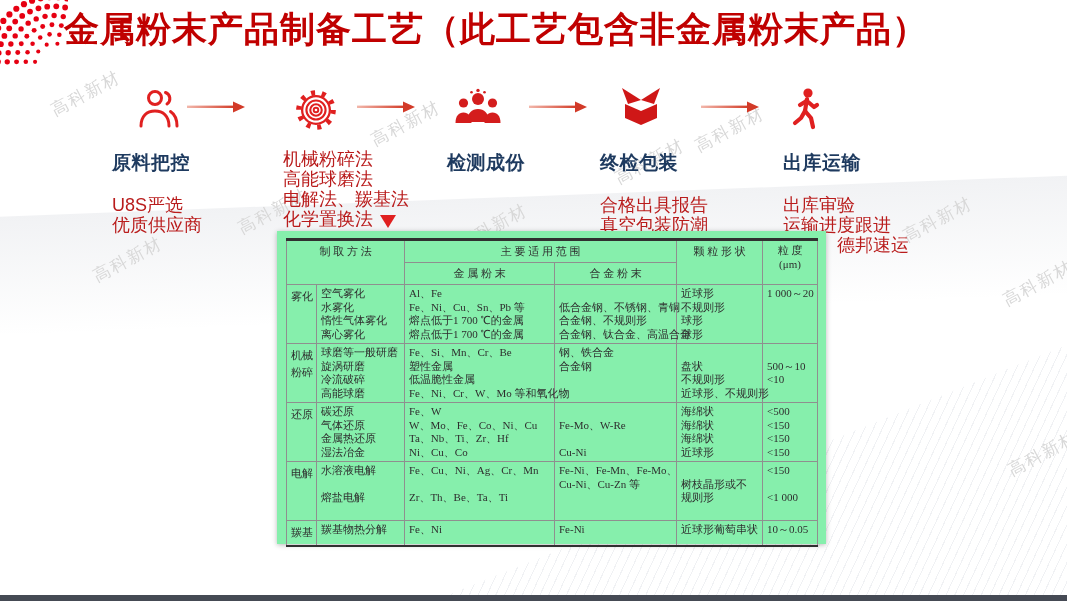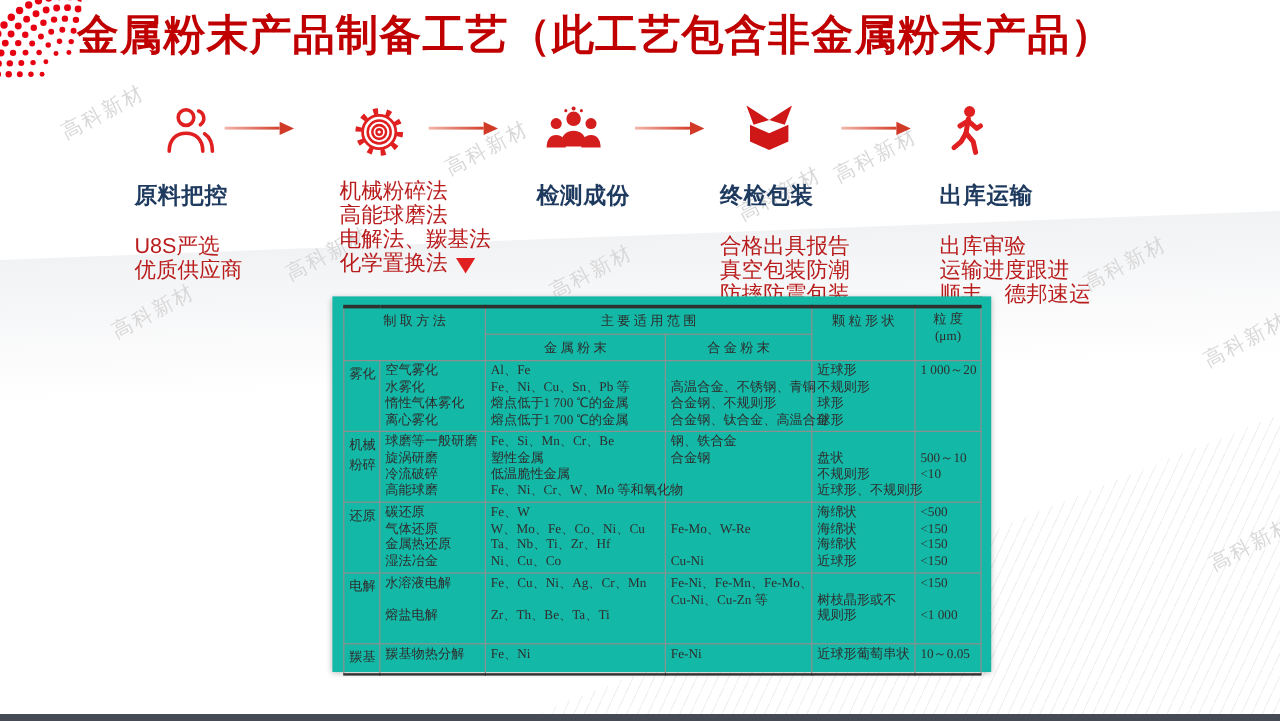--- a/index.html
+++ b/index.html
@@ -35,22 +35,22 @@
   .step-title{margin-top:20px;font-size:19px;font-weight:bold;color:#1e3a5f;letter-spacing:0.5px;}
   .step-items{margin-top:19px;font-size:18px;color:#b91c1c;line-height:20px;}
   .arrow{position:absolute;top:101px;}
   .tri{
     display:inline-block;width:0;height:0;margin-left:7px;vertical-align:-3px;
     border-left:8px solid transparent;border-right:8px solid transparent;
     border-top:13px solid #e02020;
   }
   
   .paper{
-    position:absolute;left:277px;top:247px;width:549px;height:313px;box-sizing:border-box;
-    background:#14b8a6;padding:7px 9px;box-shadow:0 1px 5px rgba(0,0,0,0.28);
+    position:absolute;left:277px;top:231px;width:549px;height:313px;box-sizing:border-box;
+    background:#86efac;padding:7px 9px;box-shadow:0 1px 5px rgba(0,0,0,0.28);
   }
   table.scan{
     width:531px;border-collapse:collapse;table-layout:fixed;
     font-family:"Liberation Serif",serif;font-size:11px;color:#2e2e2e;
     border:1px solid #7a7a7a;border-top:3px solid #303030;border-bottom:2px solid #303030;
   }
   table.scan th,table.scan td{border:1px solid #8f8f8f;padding:2px 4px;vertical-align:top;}
   table.scan th{font-weight:normal;text-align:center;padding:3px 2px;}
   table.scan td .tl,.hl{line-height:13.5px;height:13.5px;white-space:nowrap;overflow:visible;}
   td.c-group{text-align:center;vertical-align:middle;padding:2px 1px;}
@@ -287,21 +287,21 @@
             <div class="tl">离心雾化</div>
           </td>
           <td class="c-metal">
             <div class="tl">Al、Fe</div>
             <div class="tl">Fe、Ni、Cu、Sn、Pb 等</div>
             <div class="tl">熔点低于1 700 ℃的金属</div>
             <div class="tl">熔点低于1 700 ℃的金属</div>
           </td>
           <td class="c-alloy">
             <div class="tl">&nbsp;</div>
-            <div class="tl">高温合金、不锈钢、青铜</div>
+            <div class="tl">低合金钢、不锈钢、青铜</div>
             <div class="tl">合金钢、不规则形</div>
             <div class="tl">合金钢、钛合金、高温合金</div>
           </td>
           <td class="c-shape">
             <div class="tl">近球形</div>
             <div class="tl">不规则形</div>
             <div class="tl">球形</div>
             <div class="tl">球形</div>
           </td>
           <td class="c-size vmid">

